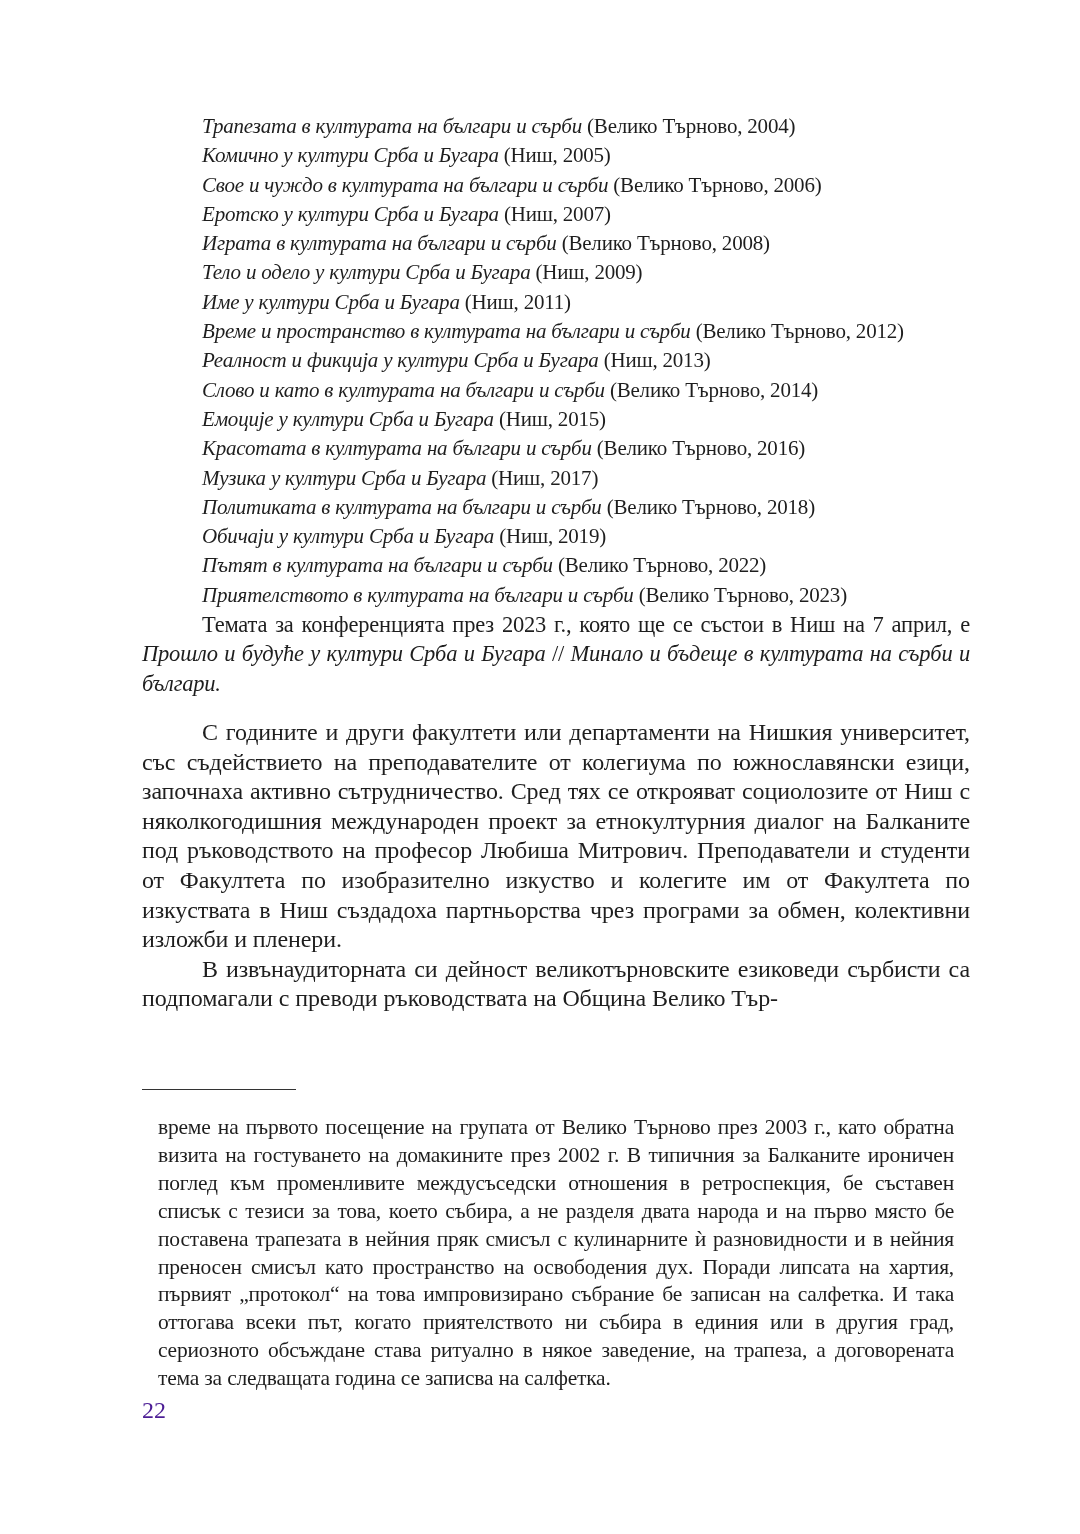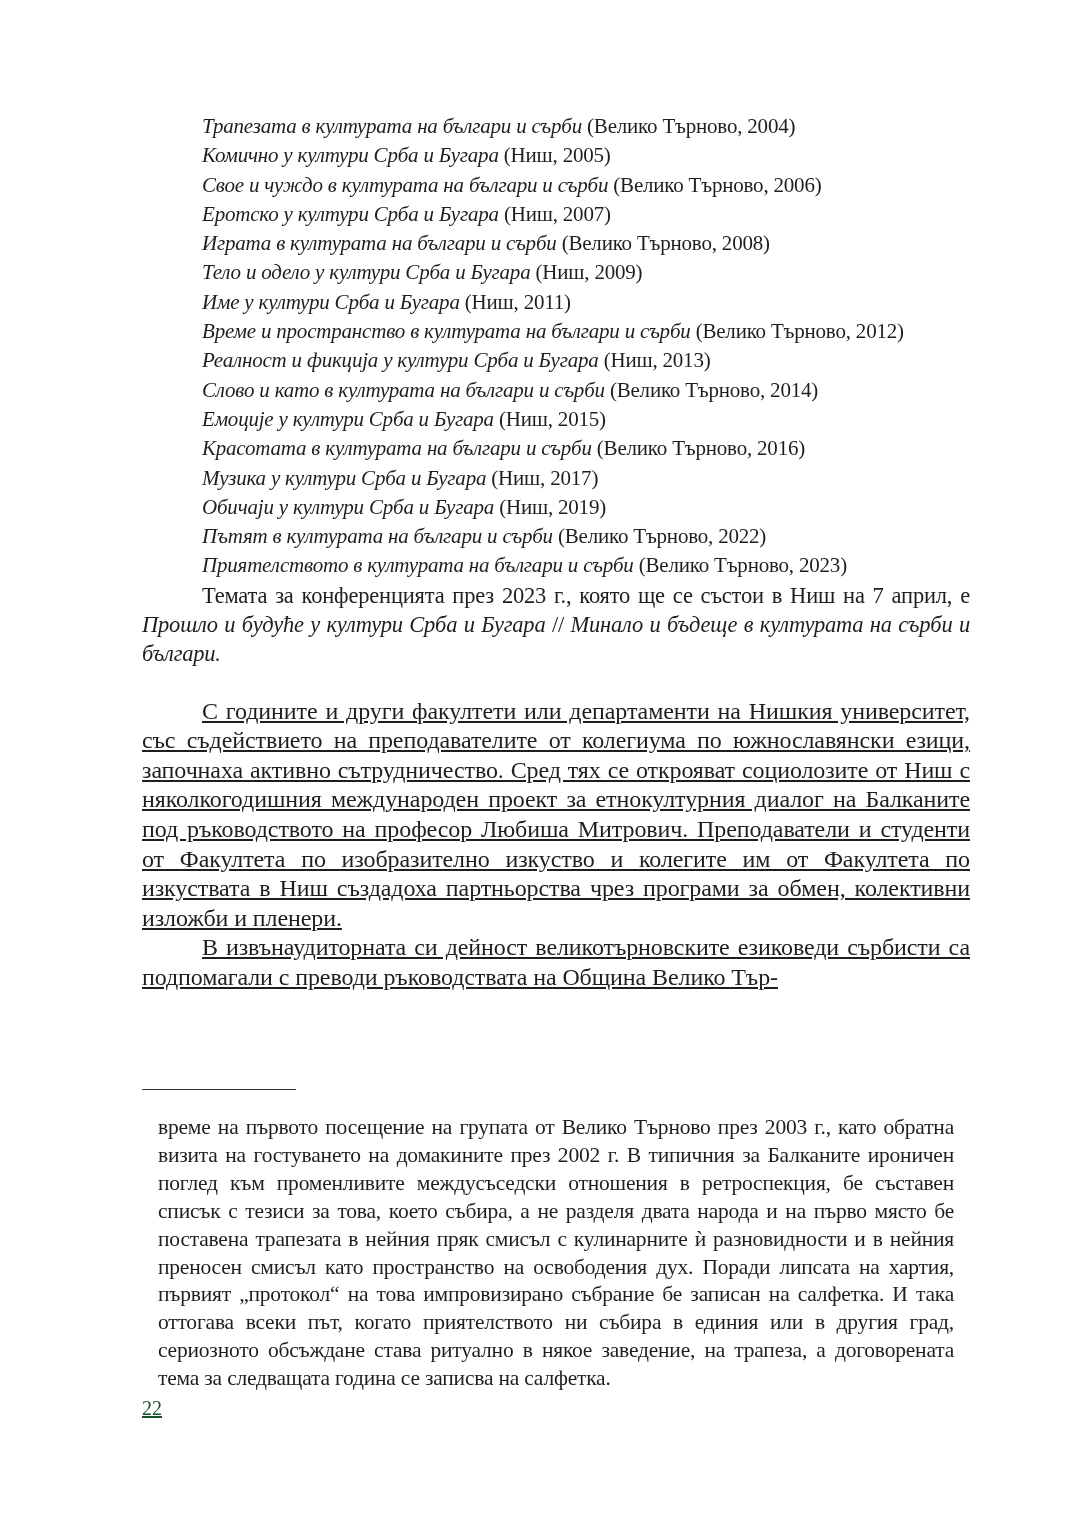--- a/index.html
+++ b/index.html
@@ -14,60 +14,61 @@
       font-size: 21px; line-height: 29.3px;
       text-indent: 60px; text-align: left;
       letter-spacing: -0.2px;
     }
     .list .item i { font-style: italic; }
     .theme {
       font-size: 22.5px; line-height: 29.3px; text-indent: 60px;
       text-align: justify; letter-spacing: -0.2px;
     }
     .body {
-      margin-top: 28px;
+      margin-top: 20px;
       font-size: 24px; line-height: 29.6px;
-      text-align: justify; letter-spacing: -0.1px; text-decoration: underline;
+      text-align: justify; letter-spacing: -0.1px;
     }
     .body p { margin: 0; text-indent: 60px; }
     .rule {
       position: absolute; left: 142px; top: 1089px; width: 154px; height: 0;
       border-top: 1.5px solid #333;
     }
     .footnote {
       position: absolute; left: 142px; top: 1098px; width: 828px;
       font-family: "Liberation Serif", serif;
       font-size: 21.5px; line-height: 27.9px; color: #1e1e1e;
       text-align: justify; letter-spacing: -0.2px;
     }
     .footnote p { margin: 16px; }
     .page-number {
       position: absolute; left: 142px; top: 1397px;
       font-family: "Liberation Serif", serif;
-      font-size: 20px; color: #14532d; text-decoration: underline;
+      font-size: 24px; color: #4c1d95;
     }
   </style>
 </head>
 <body>
 
 <div class="page">
   <div class="list" id="conf-list">
       <div class="item"><i>Трапезата в културата на българи и сърби</i> <span>(Велико Търново, 2004)</span></div>
       <div class="item"><i>Комично у култури Срба и Бугара</i> <span>(Ниш, 2005)</span></div>
       <div class="item"><i>Свое и чуждо в културата на българи и сърби</i> <span>(Велико Търново, 2006)</span></div>
       <div class="item"><i>Еротско у култури Срба и Бугара</i> <span>(Ниш, 2007)</span></div>
       <div class="item"><i>Играта в културата на българи и сърби</i> <span>(Велико Търново, 2008)</span></div>
       <div class="item"><i>Тело и одело у култури Срба и Бугара</i> <span>(Ниш, 2009)</span></div>
       <div class="item"><i>Име у култури Срба и Бугара</i> <span>(Ниш, 2011)</span></div>
       <div class="item"><i>Време и пространство в културата на българи и сърби</i> <span>(Велико Търново, 2012)</span></div>
       <div class="item"><i>Реалност и фикција у култури Срба и Бугара</i> <span>(Ниш, 2013)</span></div>
       <div class="item"><i>Слово и като в културата на българи и сърби</i> <span>(Велико Търново, 2014)</span></div>
       <div class="item"><i>Емоције у култури Срба и Бугара</i> <span>(Ниш, 2015)</span></div>
       <div class="item"><i>Красотата в културата на българи и сърби</i> <span>(Велико Търново, 2016)</span></div>
       <div class="item"><i>Музика у култури Срба и Бугара</i> <span>(Ниш, 2017)</span></div>
+      <div class="item"><i>Политиката в културата на българи и сърби</i> <span>(Велико Търново, 2018)</span></div>
       <div class="item"><i>Обичаји у култури Срба и Бугара</i> <span>(Ниш, 2019)</span></div>
       <div class="item"><i>Пътят в културата на българи и сърби</i> <span>(Велико Търново, 2022)</span></div>
       <div class="item"><i>Приятелството в културата на българи и сърби</i> <span>(Велико Търново, 2023)</span></div>
     </div>
 
   <div class="theme">
     <span>Темата за конференцията през 2023 г., която ще се състои в Ниш на 7 април, е </span><i>Прошло и будуће у култури Срба и Бугара</i><span> // </span><i>Минало и бъдеще в културата на сърби и българи.</i>
   </div>
 
   <div class="body">

